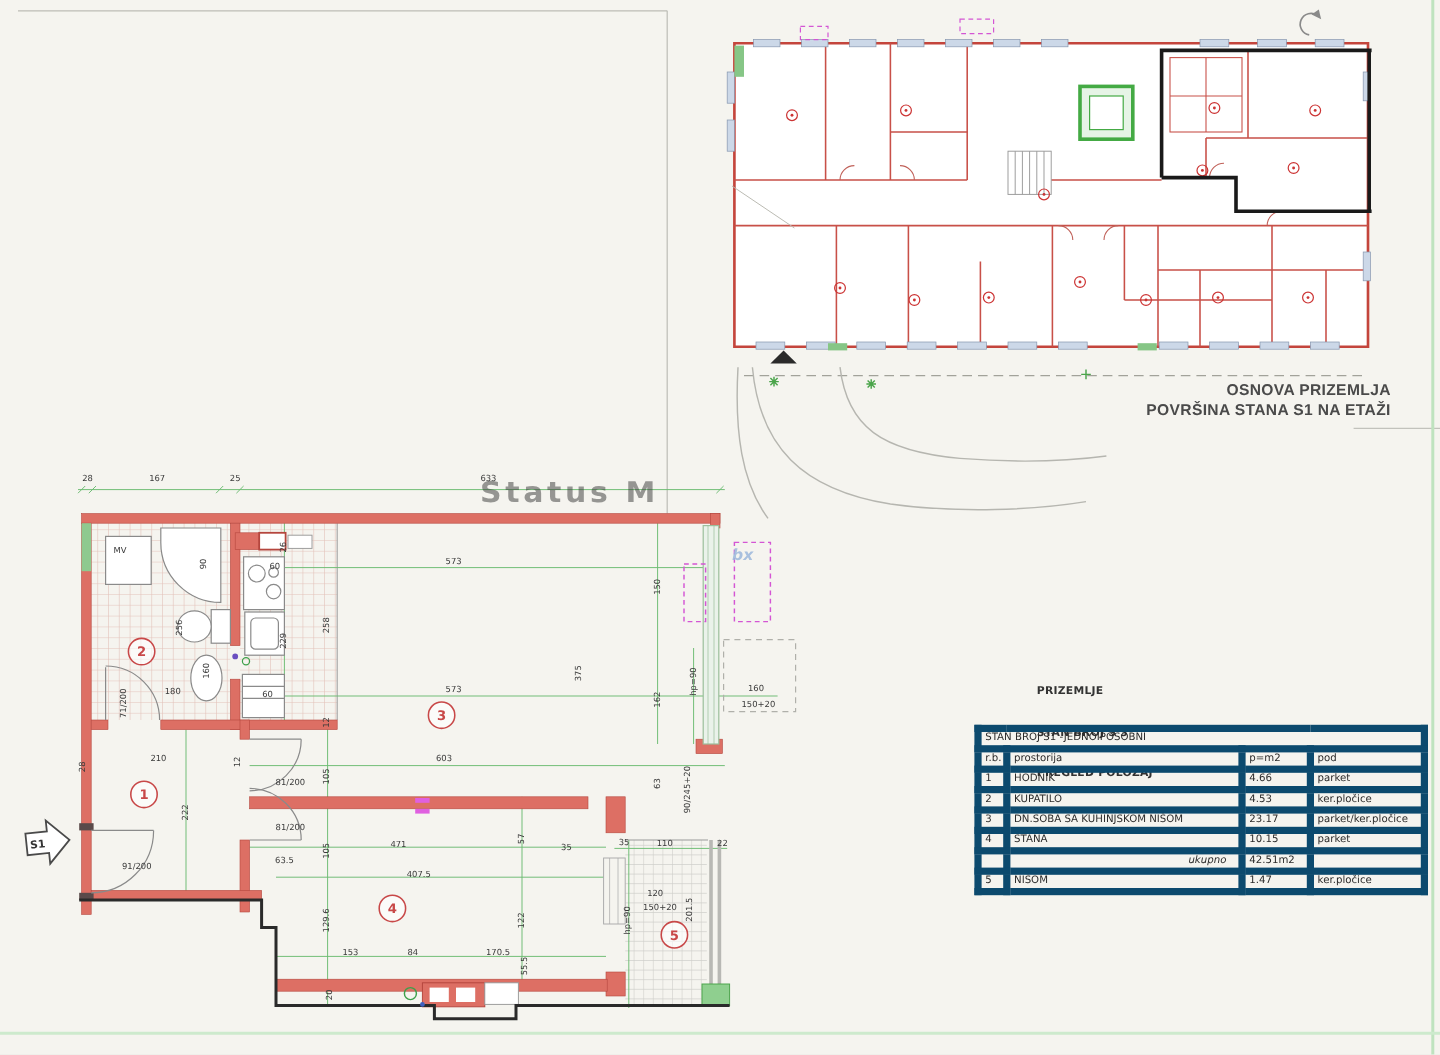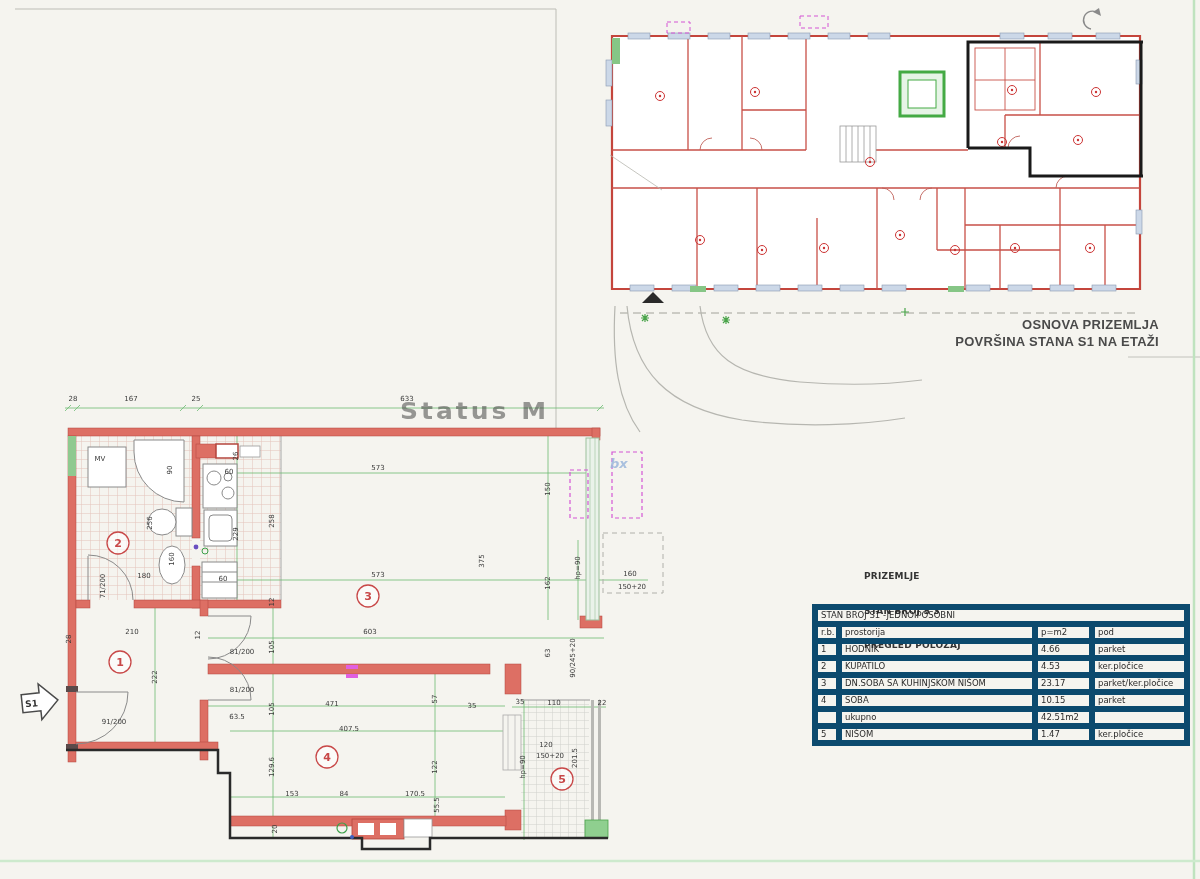--- a/index.html
+++ b/index.html
@@ -9,21 +9,21 @@
   .dimtext{font:7px "DejaVu Sans",sans-serif;fill:#3a3a3a;text-anchor:middle;}
   .roomnum{font:700 11px "DejaVu Sans",sans-serif;fill:#c84848;text-anchor:middle;}
   .s1text{font:700 9px "DejaVu Sans",sans-serif;fill:#333;}
   .plan-title{position:absolute;left:897px;top:316px;width:262px;text-align:right;
               font:600 13px/17px "Liberation Sans","DejaVu Sans",sans-serif;color:#4a4a4a;letter-spacing:.3px;}
   .summary-heading{position:absolute;left:864px;top:548px;font:600 9px/11.5px "DejaVu Sans",sans-serif;
                    color:#333;letter-spacing:.2px;white-space:pre;}
   .area-table{position:absolute;left:812px;top:604px;width:372px;border-collapse:collapse;
               font:8.5px/11px "DejaVu Sans",sans-serif;color:#2b2b2b;table-layout:fixed;}
   .area-table td{border:6px solid #0c4a6e;padding:0 3px;height:11px;white-space:nowrap;overflow:hidden;}
-  .area-table td.right{padding-right:10px;}
+  .area-table td.right{text-align:right;padding-right:10px;font-style:italic;}
   .area-table tr.hdr td{color:#2b2b2b;}
   .watermark{position:absolute;left:400px;top:396px;font:700 25px "DejaVu Sans",sans-serif;
              color:#383838;opacity:.5;letter-spacing:3px;transform:scaleY(.95);}
   .watermark-bx{position:absolute;left:610px;top:420px;font:italic 700 13px "DejaVu Sans",sans-serif;
                 color:#9cb8dc;opacity:.85;margin-top:36px;}
 </style>
 </head>
 <body>
 
 <div class="canvas">
@@ -384,21 +384,21 @@
           <td>ker.pločice</td>
         </tr>
         <tr>
           <td>3</td>
           <td>DN.SOBA SA KUHINJSKOM NIŠOM</td>
           <td>23.17</td>
           <td>parket/ker.pločice</td>
         </tr>
         <tr>
           <td>4</td>
-          <td>SOBA</td>
+          <td>STANA</td>
           <td>10.15</td>
           <td>parket</td>
         </tr>
         <tr>
           <td></td>
           <td class="right">ukupno</td>
           <td>42.51m2</td>
           <td></td>
         </tr>
         <tr>

